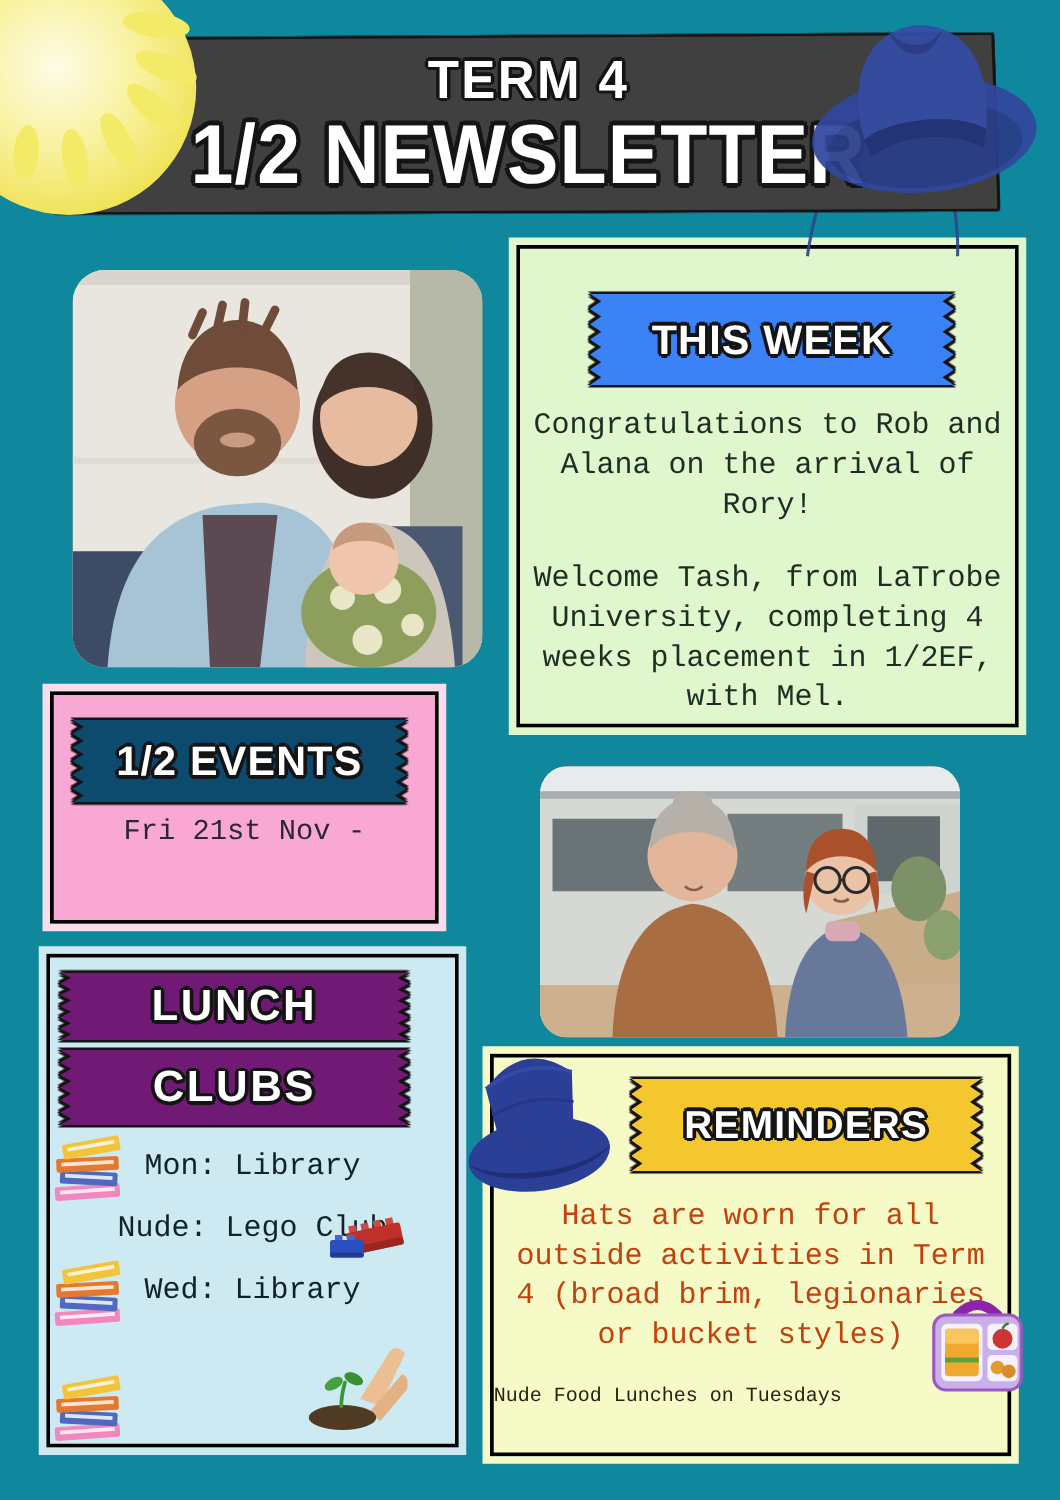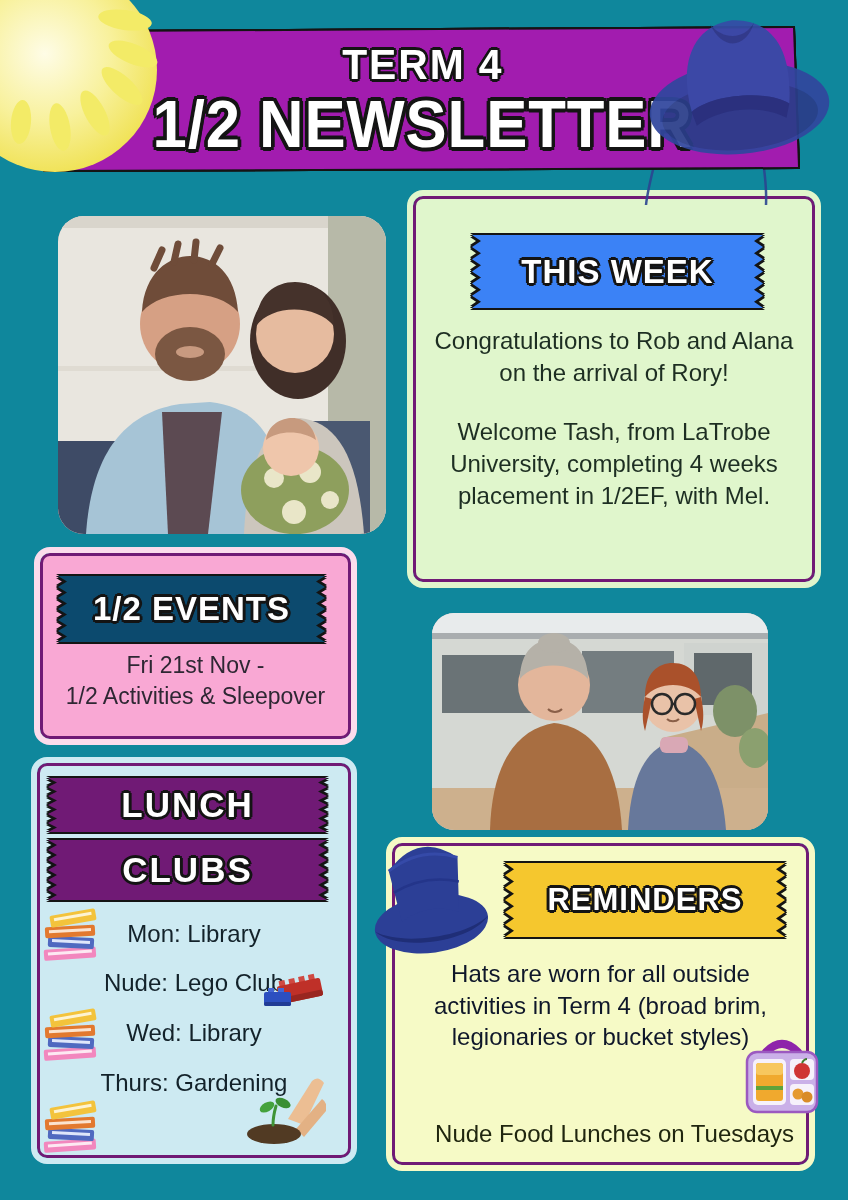--- a/index.html
+++ b/index.html
@@ -16,32 +16,32 @@
       2px 2px 0 #141414,-2px 2px 0 #141414,2px -2px 0 #141414,-2px -2px 0 #141414;}
   .ot4{color:#fff;font-weight:700;
     text-shadow:4px 0 0 #141414,-4px 0 0 #141414,0 4px 0 #141414,0 -4px 0 #141414,
       3px 3px 0 #141414,-3px 3px 0 #141414,3px -3px 0 #141414,-3px -3px 0 #141414;}
 
   
   .header-wrap{left:45px;top:28px;width:756px;height:142px;
     filter:drop-shadow(2px 0 0 #141414) drop-shadow(-2px 0 0 #141414)
            drop-shadow(0 2px 0 #141414) drop-shadow(0 -2px 0 #141414);
     z-index:2;}
-  .header-quad{width:100%;height:100%;background:#a21caf;
+  .header-quad{width:100%;height:100%;background:#404040;
     clip-path:polygon(60px 4px,748px 0px,753px 139px,0px 142px);
     display:flex;flex-direction:column;align-items:center;justify-content:center;
     padding-top:2px;box-sizing:border-box;}
   .header-line1{font-size:43px;letter-spacing:2px;transform:scaleX(.95);line-height:1.05;}
   .header-line2{font-size:67px;letter-spacing:1px;transform:scaleX(.92);line-height:1.02;margin-top:3px;}
 
   
-  .card{background:#fff;border:3px solid #701a75;border-radius:10px;z-index:1;}
+  .card{background:#fff;border:3px solid #000000;border-radius:0;z-index:1;font-family:Liberation Mono, monospace;}
   .card-thisweek{left:413px;top:196px;width:396px;height:380px;background:#e0f6cc;outline:6px solid #e0f6cc;}
   .card-events{left:40px;top:553px;width:305px;height:180px;background:#f9a8d4;outline:6px solid #fbdcec;}
-  .card-lunch{left:37px;top:763px;width:308px;height:389px;background:#cdeaf2;outline:6px solid #cdeaf2;}
+  .card-lunch{left:37px;top:763px;width:308px;height:389px;background:#cdeaf2;outline:6px solid #cdeaf2;padding-left:16px;}
   .card-reminders{left:392px;top:843px;width:411px;height:316px;background:#f6fac6;outline:6px solid #f6fac6;}
 
   
   .ribbon-wrap{position:absolute;z-index:5;
     filter:drop-shadow(2px 0 0 #141414) drop-shadow(-2px 0 0 #141414)
            drop-shadow(0 2px 0 #141414) drop-shadow(0 -2px 0 #141414);}
   .ribbon{width:100%;height:100%;display:flex;align-items:center;justify-content:center;
     clip-path:polygon(0% 0%,100% 0%,
       calc(100% - 9px) 8.3%,100% 16.6%,calc(100% - 9px) 25%,100% 33.3%,
       calc(100% - 9px) 41.6%,100% 50%,calc(100% - 9px) 58.3%,100% 66.6%,
@@ -63,23 +63,23 @@
   .rb-text-rem{font-size:31px;letter-spacing:1px;}
 
   
   .tw-text{position:absolute;left:6px;right:6px;top:126px;text-align:center;
     color:#1d2e22;font-size:24px;line-height:1.33;}
   .tw-text p{margin:0;}
   .tw-text p + p{margin-top:27px;}
   .ev-text{position:absolute;left:0;right:0;top:94px;text-align:center;
     color:#2e2733;font-size:23px;line-height:1.35;}
   .re-p1{position:absolute;left:12px;right:12px;top:112px;text-align:center;
-    color:#0f172a;font-size:24px;line-height:1.32;margin:0;}
-  .re-p2{position:absolute;left:0;right:0;top:262px;text-align:right;
-    color:#20260f;font-size:24px;margin:12px;}
+    color:#c2410c;font-size:24px;line-height:1.32;margin:0;}
+  .re-p2{position:absolute;left:0;right:0;top:262px;text-align:left;
+    color:#20260f;font-size:16px;margin:0;}
 
   
   .lunch-rows{position:absolute;left:0;right:0;top:143px;}
   .lunch-row{position:relative;height:49.6px;display:flex;align-items:center;justify-content:center;
     color:#13222a;font-size:24px;}
   .li-books1{left:42px;top:908px;z-index:6;}
   .li-books2{left:42px;top:1008px;z-index:6;}
   .li-books3{left:42px;top:1100px;z-index:6;}
   .li-lego{left:262px;top:972px;z-index:6;}
   .li-garden{left:246px;top:1075px;z-index:6;}
@@ -177,21 +177,20 @@
   </div>
   <div class="ribbon-wrap rb-tw">
     <div class="ribbon">
         <span class="rb-text ot3">THIS WEEK</span>
       </div>
   </div>
 
   <div class="abs card card-events">
     <div class="ev-text">
       <div>Fri 21st Nov -</div>
-      <div>1/2 Activities &amp; Sleepover</div>
     </div>
   </div>
   <div class="ribbon-wrap rb-ev">
     <div class="ribbon">
         <span class="rb-text ot3">1/2 EVENTS</span>
       </div>
   </div>
 
   <div class="abs photo photo-placement">
     <svg width="336" height="217" viewBox="0 0 336 217">
@@ -228,23 +227,20 @@
     <div class="lunch-rows">
       <div class="lunch-row">
           <span>Mon: Library</span>
         </div>
       <div class="lunch-row">
           <span>Nude: Lego Club</span>
         </div>
       <div class="lunch-row">
           <span>Wed: Library</span>
         </div>
-      <div class="lunch-row">
-          <span>Thurs: Gardening</span>
-        </div>
     </div>
   </div>
   <div class="ribbon-wrap rb-lu1">
     <div class="ribbon">
         <span class="rb-text-lunch ot3">LUNCH</span>
       </div>
   </div>
   <div class="ribbon-wrap rb-lu2">
     <div class="ribbon">
         <span class="rb-text-lunch ot3">CLUBS</span>

